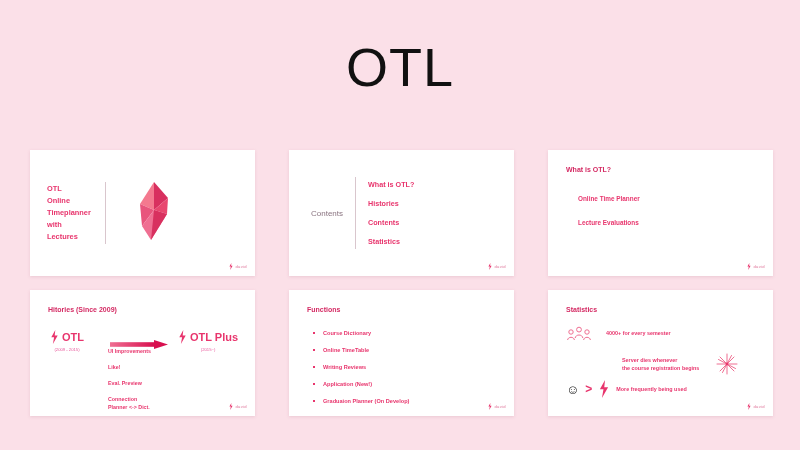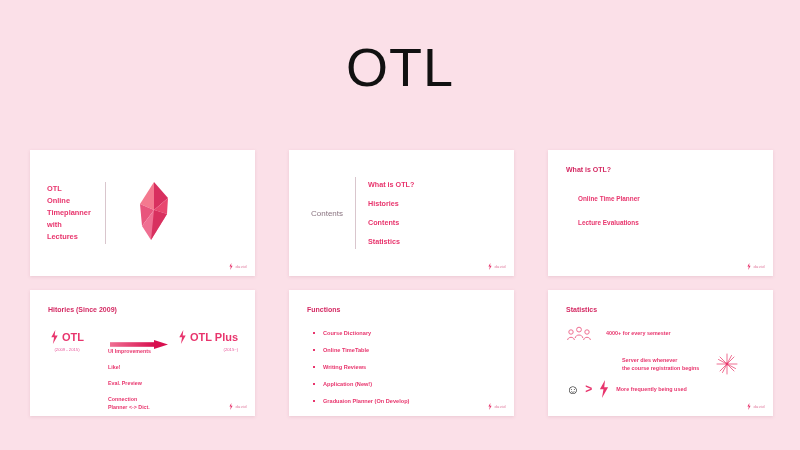--- a/index.html
+++ b/index.html
@@ -65,21 +65,21 @@
   
   .whatis-body{position:absolute;left:30px;top:45px;display:flex;flex-direction:column;gap:17px;}
   .whatis-line{color:#e8356d;font-size:6.4px;font-weight:bold;}
 
   
   .hist-row{position:absolute;left:0;top:40px;width:100%;height:30px;}
   .hist-brand{position:absolute;display:flex;flex-direction:column;align-items:center;}
   .hist-brand .nm{display:flex;align-items:center;gap:3px;color:#e8356d;font-size:11px;font-weight:bold;}
   .hist-brand .yr{margin-top:3px;color:#e8569a;font-size:4.2px;}
   .hist-left{left:20px;}
-  .hist-right{left:148px;align-items:flex-end;}
+  .hist-right{left:148px;}
   .hist-arrow{position:absolute;left:80px;top:10px;width:58px;height:9px;}
   .hist-feats{
     position:absolute;left:78px;top:58px;
     display:flex;flex-direction:column;gap:9px;
     color:#e8356d;font-size:5.3px;font-weight:bold;line-height:1.35;
   }
   .hist-feats .multi{white-space:pre-line;}
 
   
   .fn-list{position:absolute;left:24px;top:40px;display:flex;flex-direction:column;gap:11px;}

